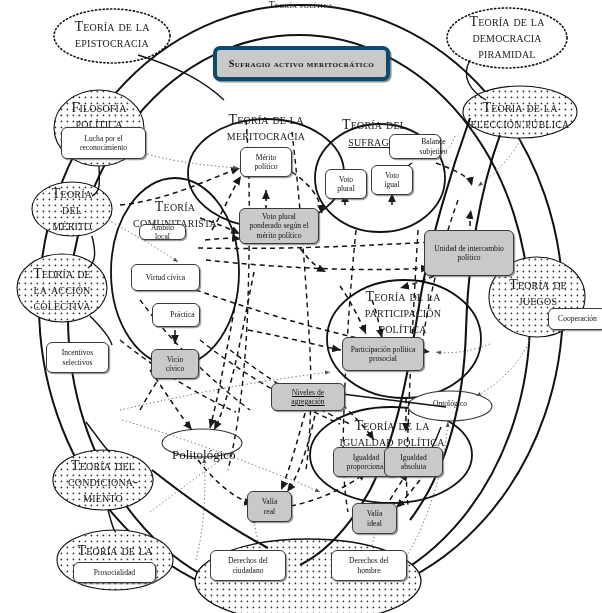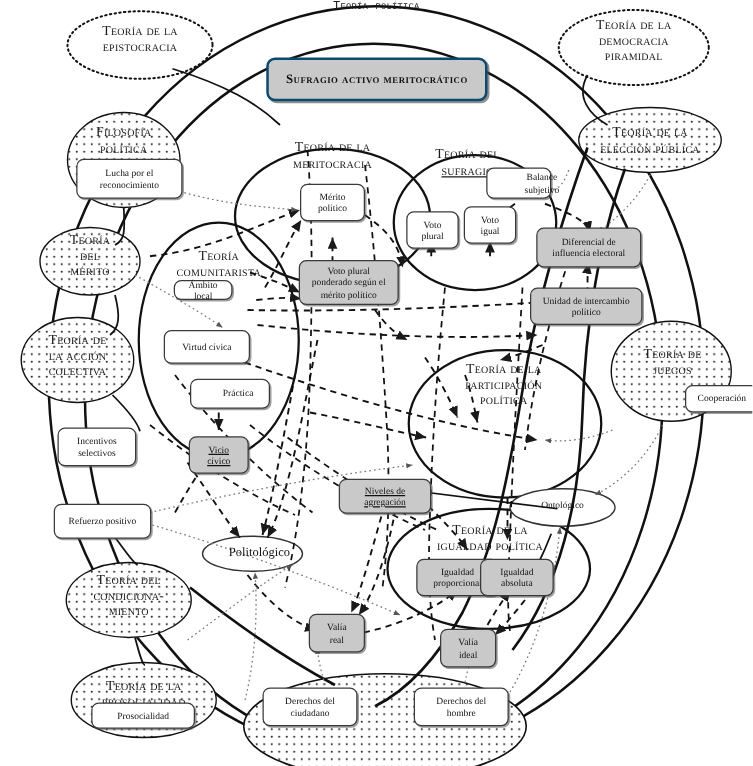--- a/index.html
+++ b/index.html
@@ -2,29 +2,29 @@
 <html><head>
 <meta charset="utf-8">
 <style>
   html,body{margin:0;padding:0;background:#ffffff;}
   body{font-family:"Liberation Serif", serif; -webkit-font-smoothing:antialiased;}
   #stage{position:relative;width:602px;height:613px;overflow:hidden;background:#fff;}
   svg#canvas{position:absolute;left:0;top:0;width:602px;height:613px;}
 
   
   .lbl{position:absolute;text-align:center;line-height:1.15;pointer-events:none;}
-  .theory-lbl{font-variant:small-caps;font-size:11px;color:#1a1a1a;letter-spacing:.2px;}
-  .theory-lbl.big{font-size:9.6px;font-family:Liberation Mono, monospace;}
+  .theory-lbl{font-variant:small-caps;font-size:14px;color:#1a1a1a;letter-spacing:.2px;}
+  .theory-lbl.big{font-size:9.6px;}
   .node{position:absolute;box-sizing:border-box;display:flex;align-items:center;
         justify-content:center;text-align:center;border:1px solid #3a3a3a;border-radius:6px;
         font-size:7.6px;line-height:1.25;color:#111;background:#ffffff;
         box-shadow:1.2px 1.2px 0 rgba(80,80,80,.55);padding:2px 3px;}
   .node.shaded{background:#c9c9c9;}
   .banner{position:absolute;box-sizing:border-box;display:flex;align-items:center;justify-content:center;
-          border:2px solid #0c4a6e;border-radius:7px;background:#c9c9c9;
+          border:4px solid #0c4a6e;border-radius:7px;background:#c9c9c9;
           box-shadow:1.6px 1.6px 0 rgba(70,70,70,.6);
           font-variant:small-caps;font-weight:bold;font-size:10.2px;letter-spacing:.4px;color:#111;}
 </style>
 </head>
 <body>
 
 <div id="stage">
 
 <svg id="canvas" viewBox="0 0 602 613">
   <defs>
@@ -200,47 +200,46 @@
 <div class="node" style="left:61px;top:127px;width:85px;height:32px;">Lucha por el<br>reconocimiento</div>
 
 <div class="node" style="left:240px;top:147px;width:52px;height:30px;">Mérito<br>político</div>
 
 <div class="node" style="left:389px;top:134px;width:52px;height:25px;padding-left:40px;">Balance<br>subjetivo</div>
 
 <div class="node" style="left:325px;top:169px;width:42px;height:30px;">Voto<br>plural</div>
 
 <div class="node" style="left:371px;top:165px;width:42px;height:30px;">Voto<br>igual</div>
 
-<div class="node shaded" style="left:429px;top:182px;width:84px;height:32px;">Diferencial de<br>influencia electoral</div>
-
-<div class="node shaded" style="left:424px;top:230px;width:90px;height:30px;">Unidad de intercambio<br>político</div>
+
+<div class="node shaded" style="left:424px;top:230px;width:90px;height:46px;">Unidad de intercambio<br>político</div>
 
 <div class="node" style="left:500px;top:308px;width:59px;height:22px;margin-left:48px;">Cooperación</div>
 
 <div class="node" style="left:139px;top:224px;width:47px;height:16px;">Ámbito<br>local</div>
 
 <div class="node" style="left:131px;top:264px;width:69px;height:27px;">Virtud cívica</div>
 
-<div class="node" style="left:152px;top:303px;width:64px;height:24px;padding-left:16px;">Práctica</div>
-
-<div class="node shaded" style="left:151px;top:349px;width:48px;height:30px;text-decoration:underline;">Vicio<br>cívico</div>
+<div class="node" style="left:152px;top:303px;width:48px;height:24px;padding-left:16px;">Práctica</div>
+
+<div class="node shaded" style="left:151px;top:349px;width:48px;height:30px;">Vicio<br>cívico</div>
 
 <div class="node shaded" style="left:239px;top:208px;width:80px;height:36px;">Voto plural<br>ponderado según el<br>mérito político</div>
 
 
+<div class="node shaded" style="left:342px;top:337px;width:82px;height:34px;">Participación política<br>prosocial</div>
 
 <div class="node" style="left:46px;top:342px;width:63px;height:31px;">Incentivos<br>selectivos</div>
 
-<div class="node" style="left:43px;top:403px;width:78px;height:28px;">Refuerzo positivo</div>
 
 <div class="node" style="left:73px;top:562px;width:83px;height:21px;">Prosocialidad</div>
 
 <div class="node shaded" style="left:271px;top:383px;width:74px;height:28px;text-decoration:underline;">Niveles de<br>agregación</div>
 
-<div class="lbl" style="left:172px;top:437px;width:60px;font-size:10px;color:#111;text-align:right;">Politológico</div>
+<div class="lbl" style="left:172px;top:448px;width:60px;font-size:13px;color:#111;text-align:right;">Politológico</div>
 
 <div class="lbl" style="left:420px;top:400px;width:60px;font-size:7.6px;color:#111;">Ontológico</div>
 
 <div class="node shaded" style="left:247px;top:491px;width:45px;height:31px;">Valía<br>real</div>
 
 <div class="node shaded" style="left:352px;top:503px;width:45px;height:31px;">Valía<br>ideal</div>
 
 <div class="node shaded" style="left:333px;top:447px;width:66px;height:30px;">Igualdad<br>proporcional</div>
 
 <div class="node shaded" style="left:384px;top:447px;width:59px;height:30px;">Igualdad<br>absoluta</div>

